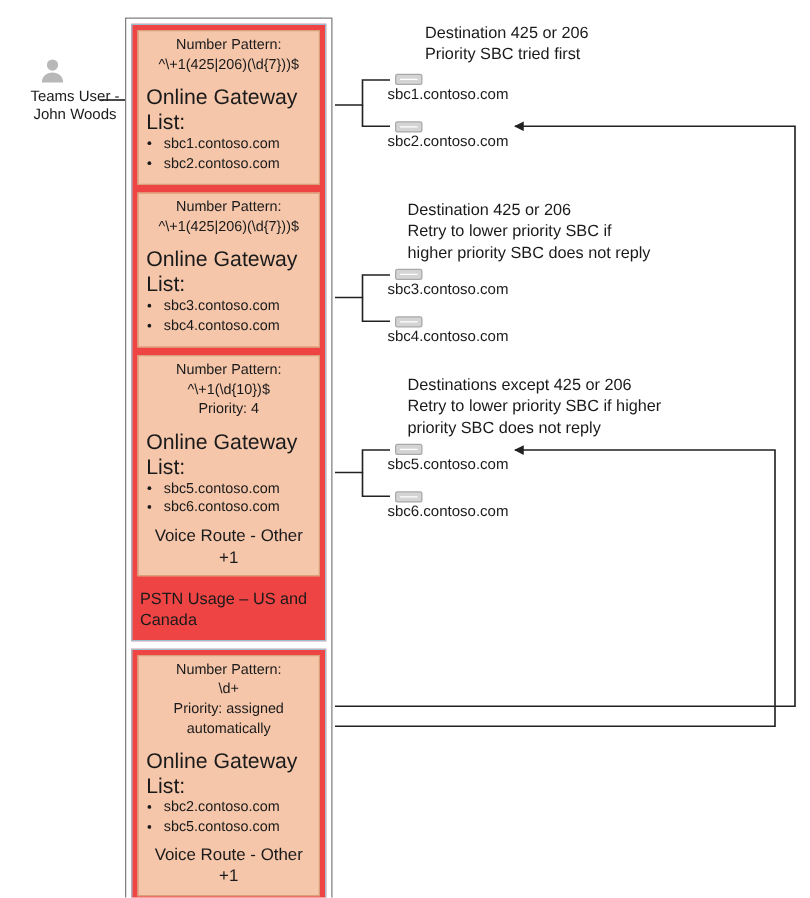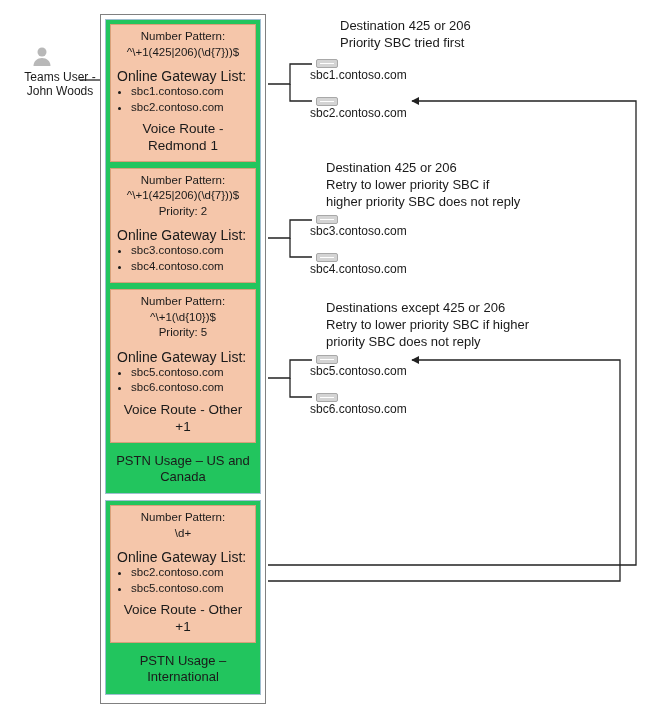--- a/index.html
+++ b/index.html
@@ -43,45 +43,45 @@
     position: absolute;
     left: 100px;
     top: 14px;
     width: 166px;
     border: 1px solid #808080;
     background: #ffffff;
     padding: 4px 4px 2px 4px;
   }
 
   .usage {
-    background: #22c55e;
+    background: #ef4444;
     border: 1px solid #9fbfd0;
     margin-bottom: 6px;
     padding: 4px 4px 2px 4px;
   }
   .usage-title {
-    text-align: center;
+    text-align: left;
     font-size: 13px;
     padding: 4px 2px 6px 2px;
     line-height: 1.25;
   }
 
   .route {
     background: #f5c6aa;
     border: 1px solid #d8a07a;
     margin-bottom: 6px;
     padding: 4px 6px 4px 6px;
   }
   .route .hdr {
     text-align: center;
     font-size: 11.5px;
     line-height: 1.35;
   }
   .route .gw-label {
-    font-size: 14px;
+    font-size: 17px;
     margin-top: 8px;
   }
   .route ul {
     margin: 0 0 4px 14px;
     padding: 0;
     font-size: 11.5px;
   }
   .route ul li { line-height: 1.35; }
   .route-title {
     text-align: center;
@@ -134,52 +134,51 @@
   <div class="usage">
 
     <div class="route">
       <div class="hdr">Number Pattern:</div>
       <div class="hdr">^\+1(425|206)(\d{7}))$</div>
       <div class="gw-label">Online Gateway List:</div>
       <ul>
         <li>sbc1.contoso.com</li>
         <li>sbc2.contoso.com</li>
       </ul>
-      <div class="route-title">Voice Route - Redmond 1</div>
     </div>
 
     <div class="route">
       <div class="hdr">Number Pattern:</div>
       <div class="hdr">^\+1(425|206)(\d{7}))$</div>
-      <div class="hdr">Priority: 2</div>
       <div class="gw-label">Online Gateway List:</div>
       <ul>
         <li>sbc3.contoso.com</li>
         <li>sbc4.contoso.com</li>
       </ul>
     </div>
 
     <div class="route">
       <div class="hdr">Number Pattern:</div>
       <div class="hdr">^\+1(\d{10})$</div>
-      <div class="hdr">Priority: 5</div>
+      <div class="hdr">Priority: 4</div>
       <div class="gw-label">Online Gateway List:</div>
       <ul>
         <li>sbc5.contoso.com</li>
         <li>sbc6.contoso.com</li>
       </ul>
       <div class="route-title">Voice Route - Other +1</div>
     </div>
     <div class="usage-title">PSTN Usage – US and Canada</div>
   </div>
 
   <div class="usage">
     <div class="route">
       <div class="hdr">Number Pattern:</div>
       <div class="hdr">\d+</div>
+      <div class="hdr" style="padding:0 18px;">Priority: assigned automatically</div>
       <div class="gw-label">Online Gateway List:</div>
       <ul>
         <li>sbc2.contoso.com</li>
         <li>sbc5.contoso.com</li>
       </ul>
       <div class="route-title">Voice Route - Other +1</div>
     </div>
     <div class="usage-title">PSTN Usage – International</div>
   </div>
 

